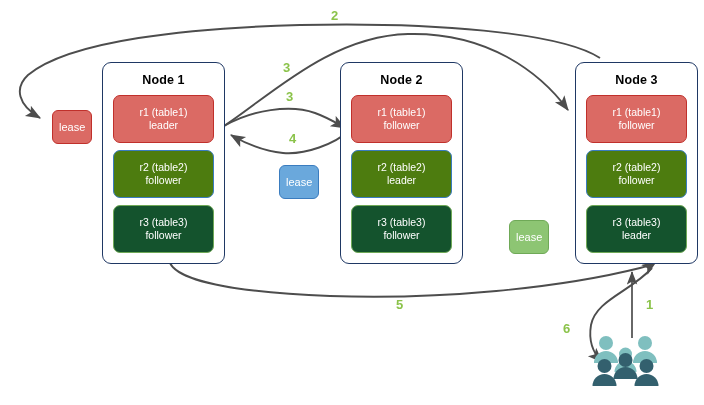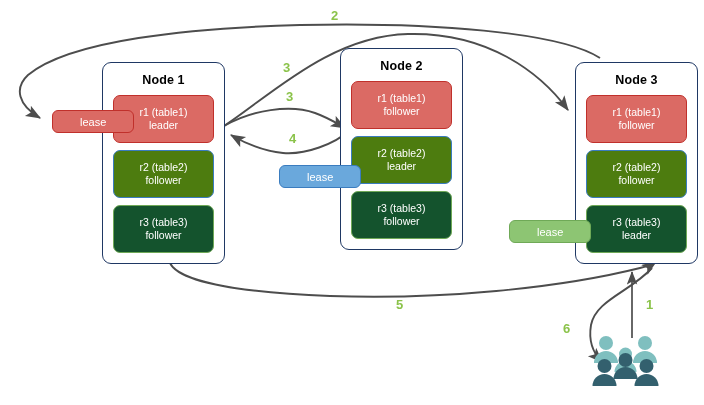--- a/index.html
+++ b/index.html
@@ -53,22 +53,22 @@
     margin-bottom: 7px;
     text-align: center;
   }
   .replica .ln { display: block; }
   .rep-red   { background: #DB6A64; border: 1.4px solid #C0302B; }
   .rep-blue  { background: #4d7c0f; border: 1.4px solid #3A7CBF; }
   .rep-green { background: #14532d; border: 1.4px solid #6FA957; }
 
   .lease {
     position: absolute;
-    height: 23px;
-    padding: 0 27px;
+    height: 34px;
+    padding: 0 6px;
     border-radius: 6px;
     display: flex;
     align-items: center;
     justify-content: center;
     color: #ffffff;
     font-size: 11px;
   }
   .lease-red   { background: #DB6A64; border: 1.4px solid #C0302B; }
   .lease-blue  { background: #6AA8DC; border: 1.4px solid #3A7CBF; }
   .lease-green { background: #8DC573; border: 1.4px solid #6FA957; }
@@ -127,21 +127,21 @@
     <div class="replica rep-blue">
       <span class="ln">r2 (table2)</span>
       <span class="ln">follower</span>
     </div>
     <div class="replica rep-green">
       <span class="ln">r3 (table3)</span>
       <span class="ln">follower</span>
     </div>
   </div>
 
-  <div class="node" style="left:340px; top:48px; width:123px; height:202px;">
+  <div class="node" style="left:340px; top:62px; width:123px; height:202px;">
     <div class="node-title">Node 2</div>
     <div class="replica rep-red">
       <span class="ln">r1 (table1)</span>
       <span class="ln">follower</span>
     </div>
     <div class="replica rep-blue">
       <span class="ln">r2 (table2)</span>
       <span class="ln">leader</span>
     </div>
     <div class="replica rep-green">

